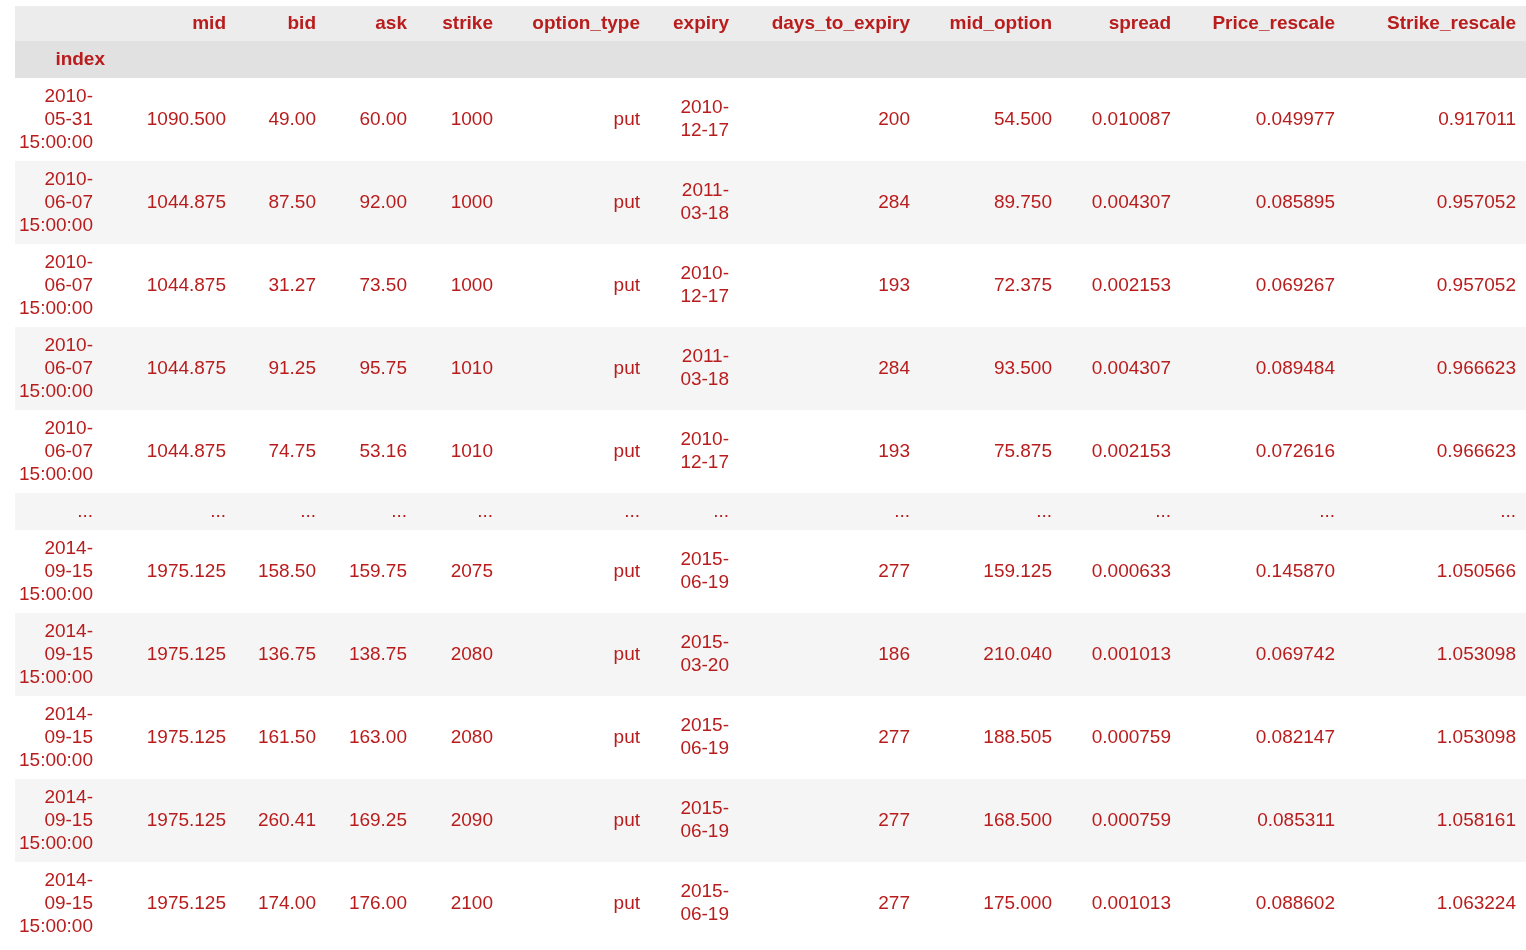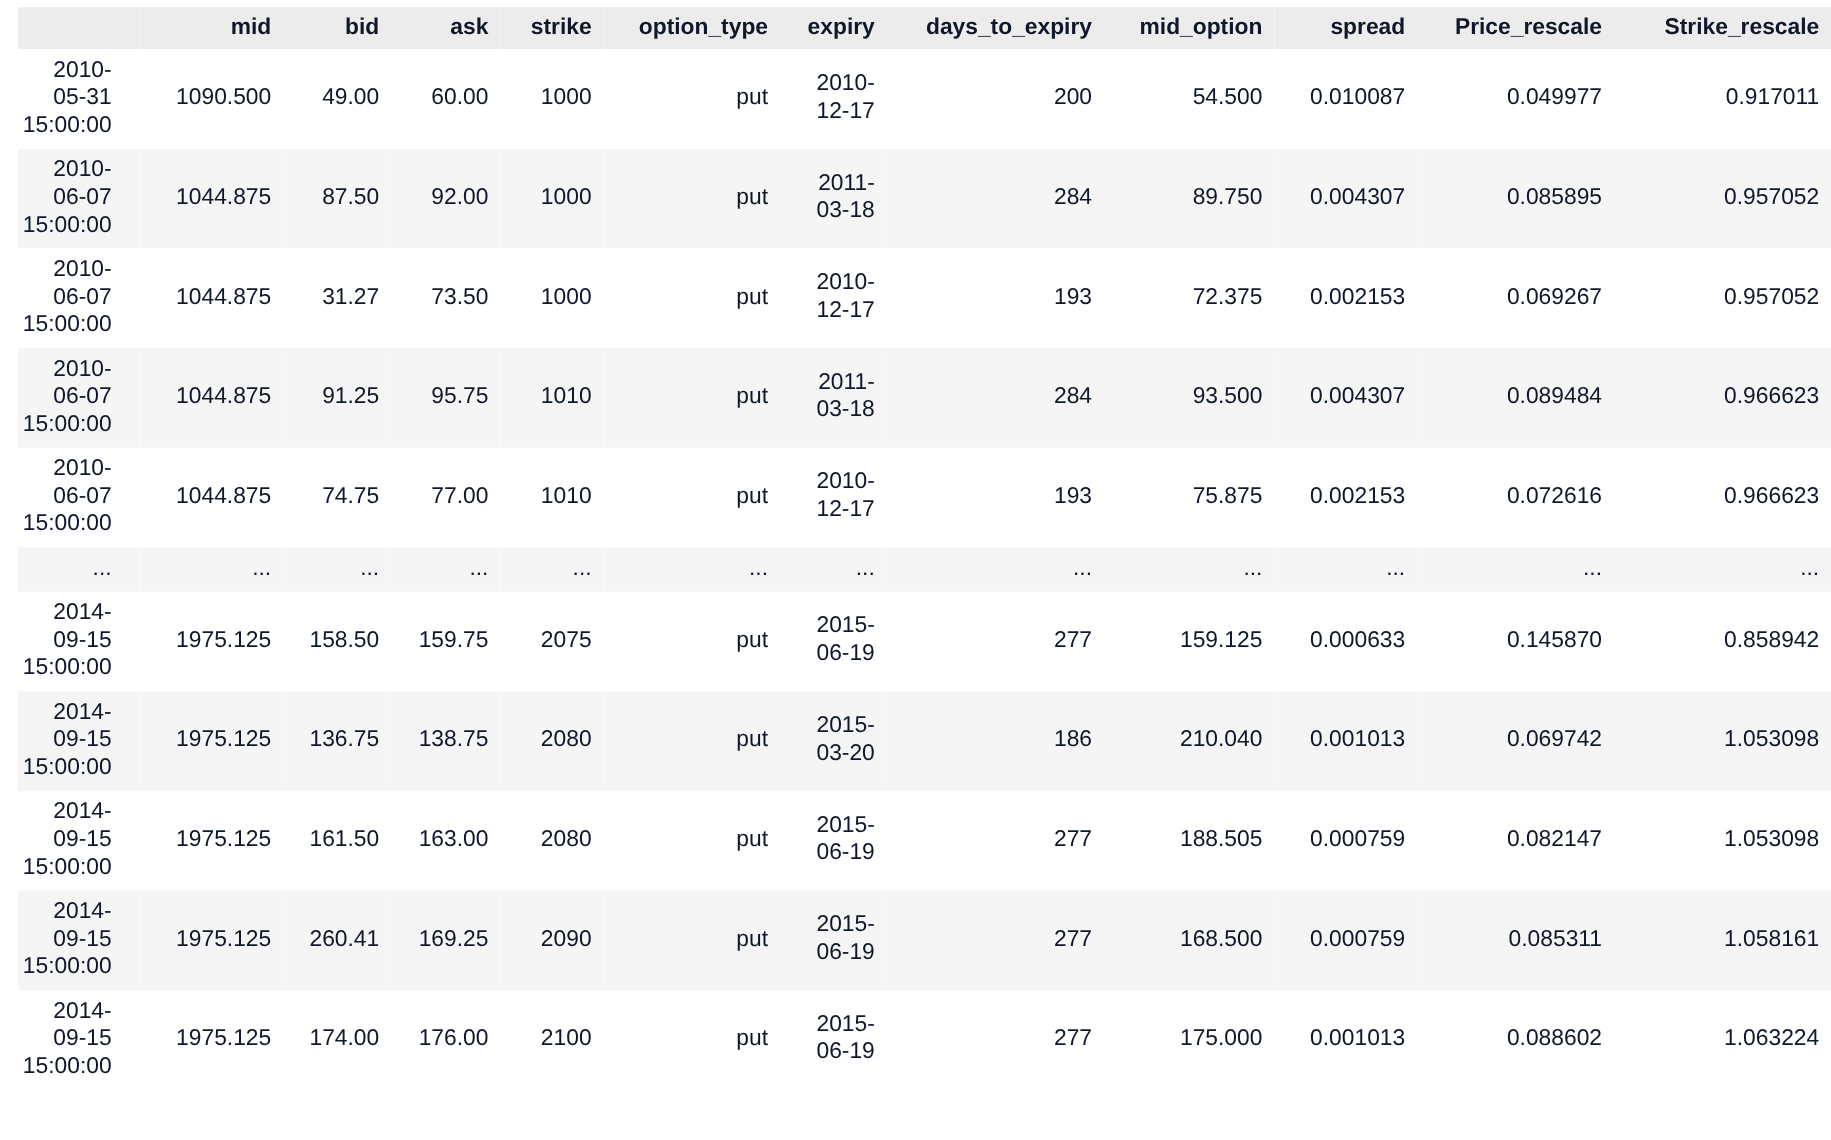--- a/index.html
+++ b/index.html
@@ -10,21 +10,21 @@
   .df-wrap {
     margin: 6px 0 0 15px;
   }
   table.dataframe {
     border-collapse: collapse;
     table-layout: fixed;
     width: 1511px;
     font-family: "Liberation Sans", "DejaVu Sans", sans-serif;
     font-size: 19px;
     line-height: 1.21;
-    color: #0f172a;
+    color: #b91c1c;
   }
   table.dataframe th,
   table.dataframe td {
     text-align: right;
     vertical-align: middle;
     padding: 7px 10px;
     overflow: hidden;
     word-wrap: break-word;
   }
   
@@ -80,20 +80,34 @@
           <th>ask</th>
           <th>strike</th>
           <th>option_type</th>
           <th>expiry</th>
           <th>days_to_expiry</th>
           <th>mid_option</th>
           <th>spread</th>
           <th>Price_rescale</th>
           <th>Strike_rescale</th>
         </tr>
+      <tr class="idxname-row">
+        <th class="idxname-cell">index</th>
+      <th></th>
+          <th></th>
+          <th></th>
+          <th></th>
+          <th></th>
+          <th></th>
+          <th></th>
+          <th></th>
+          <th></th>
+          <th></th>
+          <th></th>
+        </tr>
     </thead>
     <tbody>
         <tr>
           <th class="idx-cell">2010-05-31 15:00:00</th>
           <td>1090.500</td>
           <td>49.00</td>
           <td>60.00</td>
           <td>1000</td>
           <td>put</td>
           <td>2010-12-17</td>
@@ -142,21 +156,21 @@
           <td>284</td>
           <td>93.500</td>
           <td>0.004307</td>
           <td>0.089484</td>
           <td>0.966623</td>
         </tr>
         <tr>
           <th class="idx-cell">2010-06-07 15:00:00</th>
           <td>1044.875</td>
           <td>74.75</td>
-          <td>77.00</td>
+          <td>53.16</td>
           <td>1010</td>
           <td>put</td>
           <td>2010-12-17</td>
           <td>193</td>
           <td>75.875</td>
           <td>0.002153</td>
           <td>0.072616</td>
           <td>0.966623</td>
         </tr>
         <tr>
@@ -178,21 +192,21 @@
           <td>1975.125</td>
           <td>158.50</td>
           <td>159.75</td>
           <td>2075</td>
           <td>put</td>
           <td>2015-06-19</td>
           <td>277</td>
           <td>159.125</td>
           <td>0.000633</td>
           <td>0.145870</td>
-          <td>0.858942</td>
+          <td>1.050566</td>
         </tr>
         <tr>
           <th class="idx-cell">2014-09-15 15:00:00</th>
           <td>1975.125</td>
           <td>136.75</td>
           <td>138.75</td>
           <td>2080</td>
           <td>put</td>
           <td>2015-03-20</td>
           <td>186</td>

